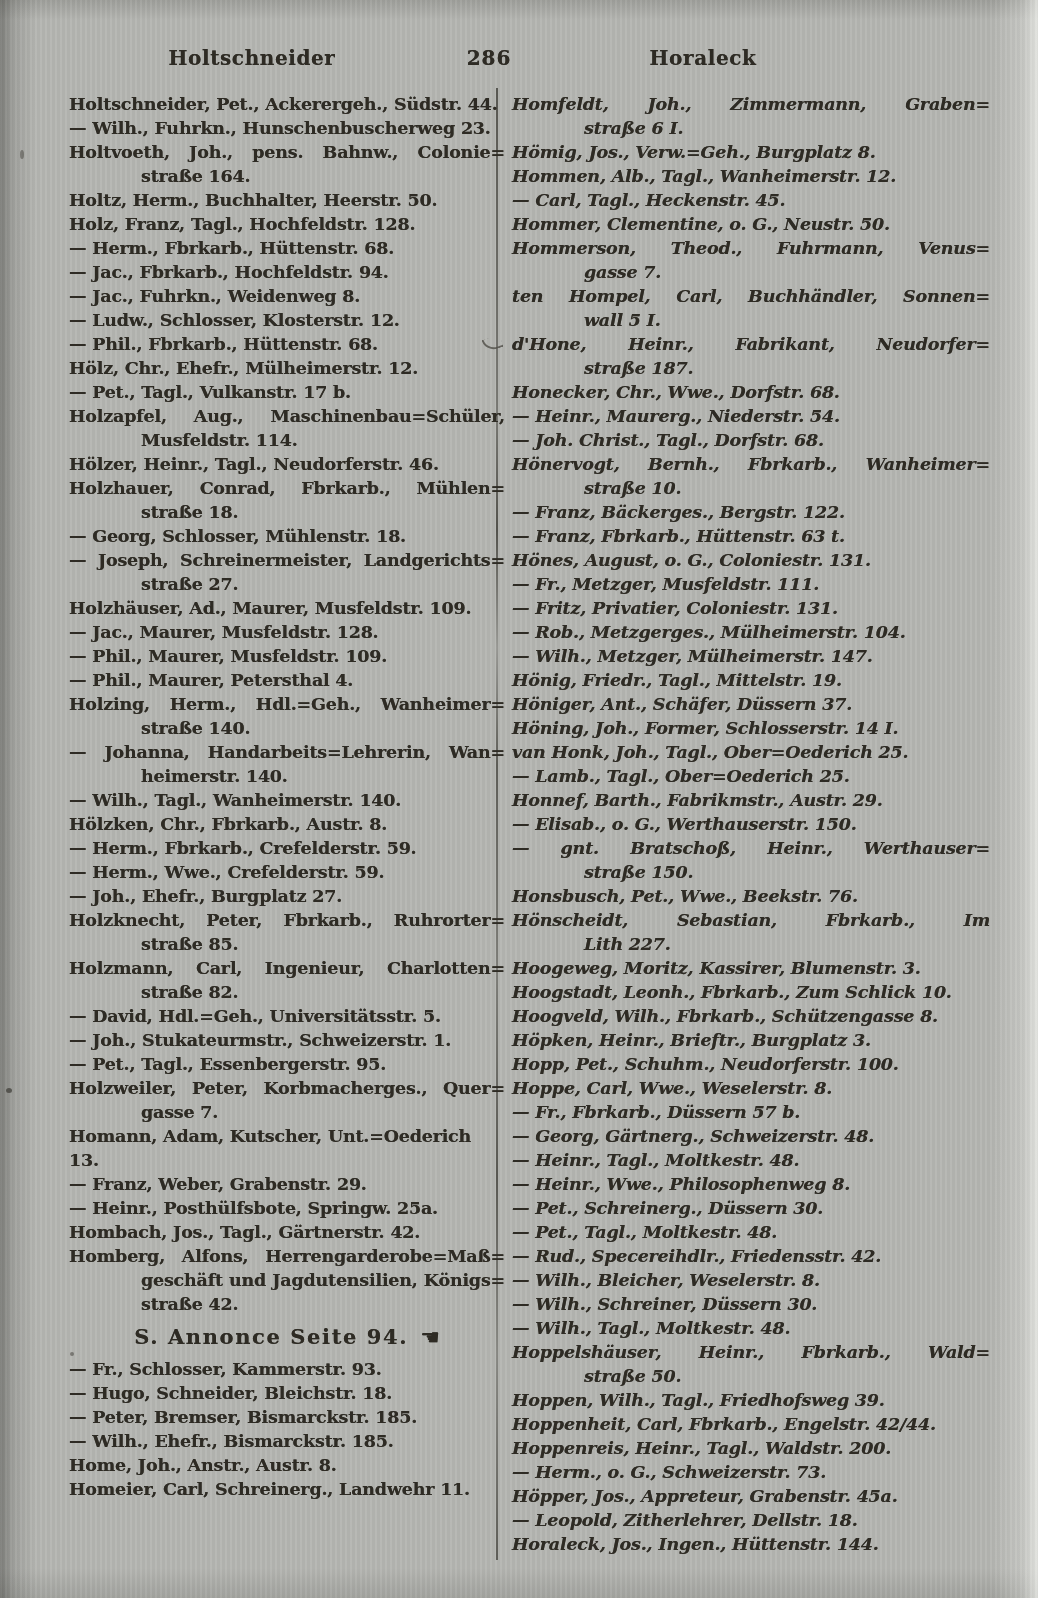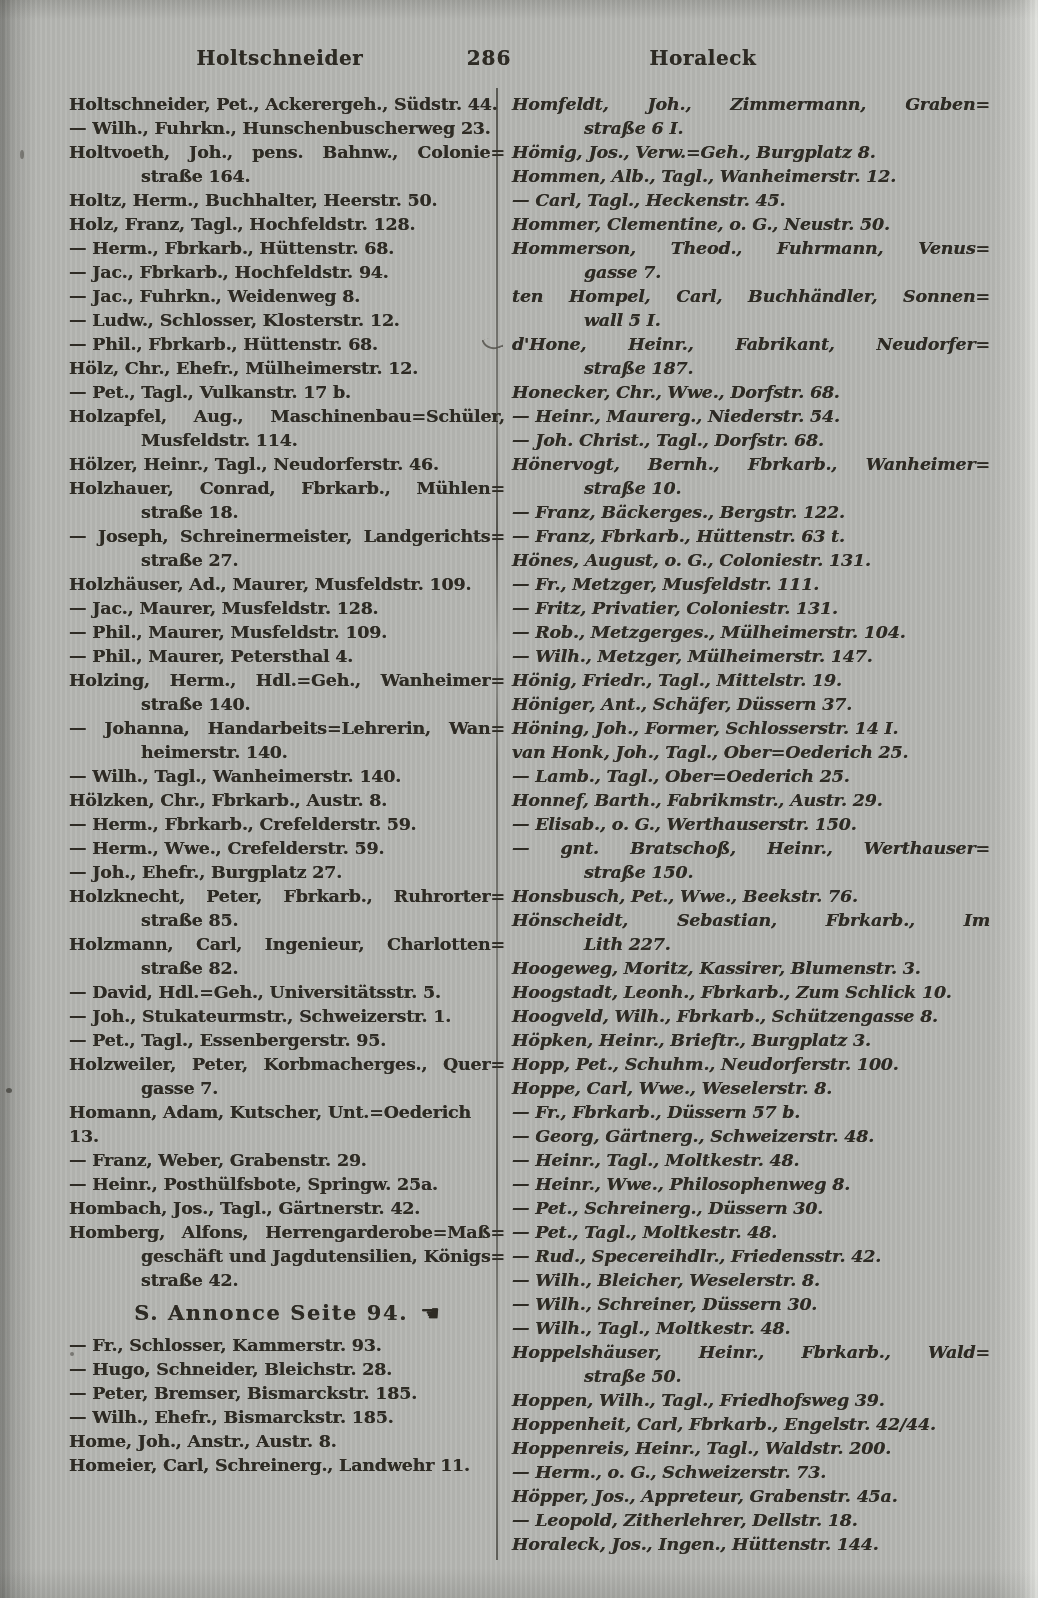--- a/index.html
+++ b/index.html
@@ -15,21 +15,21 @@
       linear-gradient(180deg, rgba(70,70,64,.20) 0, rgba(70,70,64,0) 20px),
       linear-gradient(0deg, rgba(70,70,64,.16) 0, rgba(70,70,64,0) 30px);
     font-family:"DejaVu Serif","Liberation Serif",serif;
     color:#2e2b24;
   }
   .header-span{
     position:absolute;top:46px;transform:translateX(-50%);
     font-size:20px;font-weight:700;letter-spacing:.6px;white-space:nowrap;
     text-shadow:0 0 .5px rgba(40,38,32,.75);
   }
-  .hdr-left{left:280px;}
+  .hdr-left{left:252px;}
   .hdr-page{left:489px;letter-spacing:1px;}
   .hdr-right{left:703px;}
   .column{position:absolute;top:92px;}
   .col-left{left:57px;width:436px;margin-left:12px;}
   .col-right{left:512px;width:478px;font-style:italic;}
   .entry{margin:0;}
   .line{
     font-size:17.5px;line-height:24px;font-weight:700;
     letter-spacing:-0.2px;white-space:normal;
     text-shadow:0 0 .5px rgba(40,38,32,.7);
@@ -122,20 +122,23 @@
         <div class="line cont">Musfeldstr. 114.</div>
       </div>
       <div class="entry">
         <div class="line">Hölzer, Heinr., Tagl., Neudorferstr. 46.</div>
       </div>
       <div class="entry">
         <div class="line just">Holzhauer, Conrad, Fbrkarb., Mühlen=</div>
         <div class="line cont">straße 18.</div>
       </div>
       <div class="entry">
+        <div class="line">— Georg, Schlosser, Mühlenstr. 18.</div>
+      </div>
+      <div class="entry">
         <div class="line just">— Joseph, Schreinermeister, Landgerichts=</div>
         <div class="line cont">straße 27.</div>
       </div>
       <div class="entry">
         <div class="line">Holzhäuser, Ad., Maurer, Musfeldstr. 109.</div>
       </div>
       <div class="entry">
         <div class="line">— Jac., Maurer, Musfeldstr. 128.</div>
       </div>
       <div class="entry">
@@ -205,21 +208,21 @@
         <div class="line cont just">geschäft und Jagdutensilien, Königs=</div>
         <div class="line cont">straße 42.</div>
       </div>
       <div class="entry annonce">
         <div class="line">S. Annonce Seite 94.<span class="manicule">☚</span></div>
       </div>
       <div class="entry">
         <div class="line">— Fr., Schlosser, Kammerstr. 93.</div>
       </div>
       <div class="entry">
-        <div class="line">— Hugo, Schneider, Bleichstr. 28.</div>
+        <div class="line">— Hugo, Schneider, Bleichstr. 18.</div>
       </div>
       <div class="entry">
         <div class="line">— Peter, Bremser, Bismarckstr. 185.</div>
       </div>
       <div class="entry">
         <div class="line">— Wilh., Ehefr., Bismarckstr. 185.</div>
       </div>
       <div class="entry">
         <div class="line">Home, Joh., Anstr., Austr. 8.</div>
       </div>

